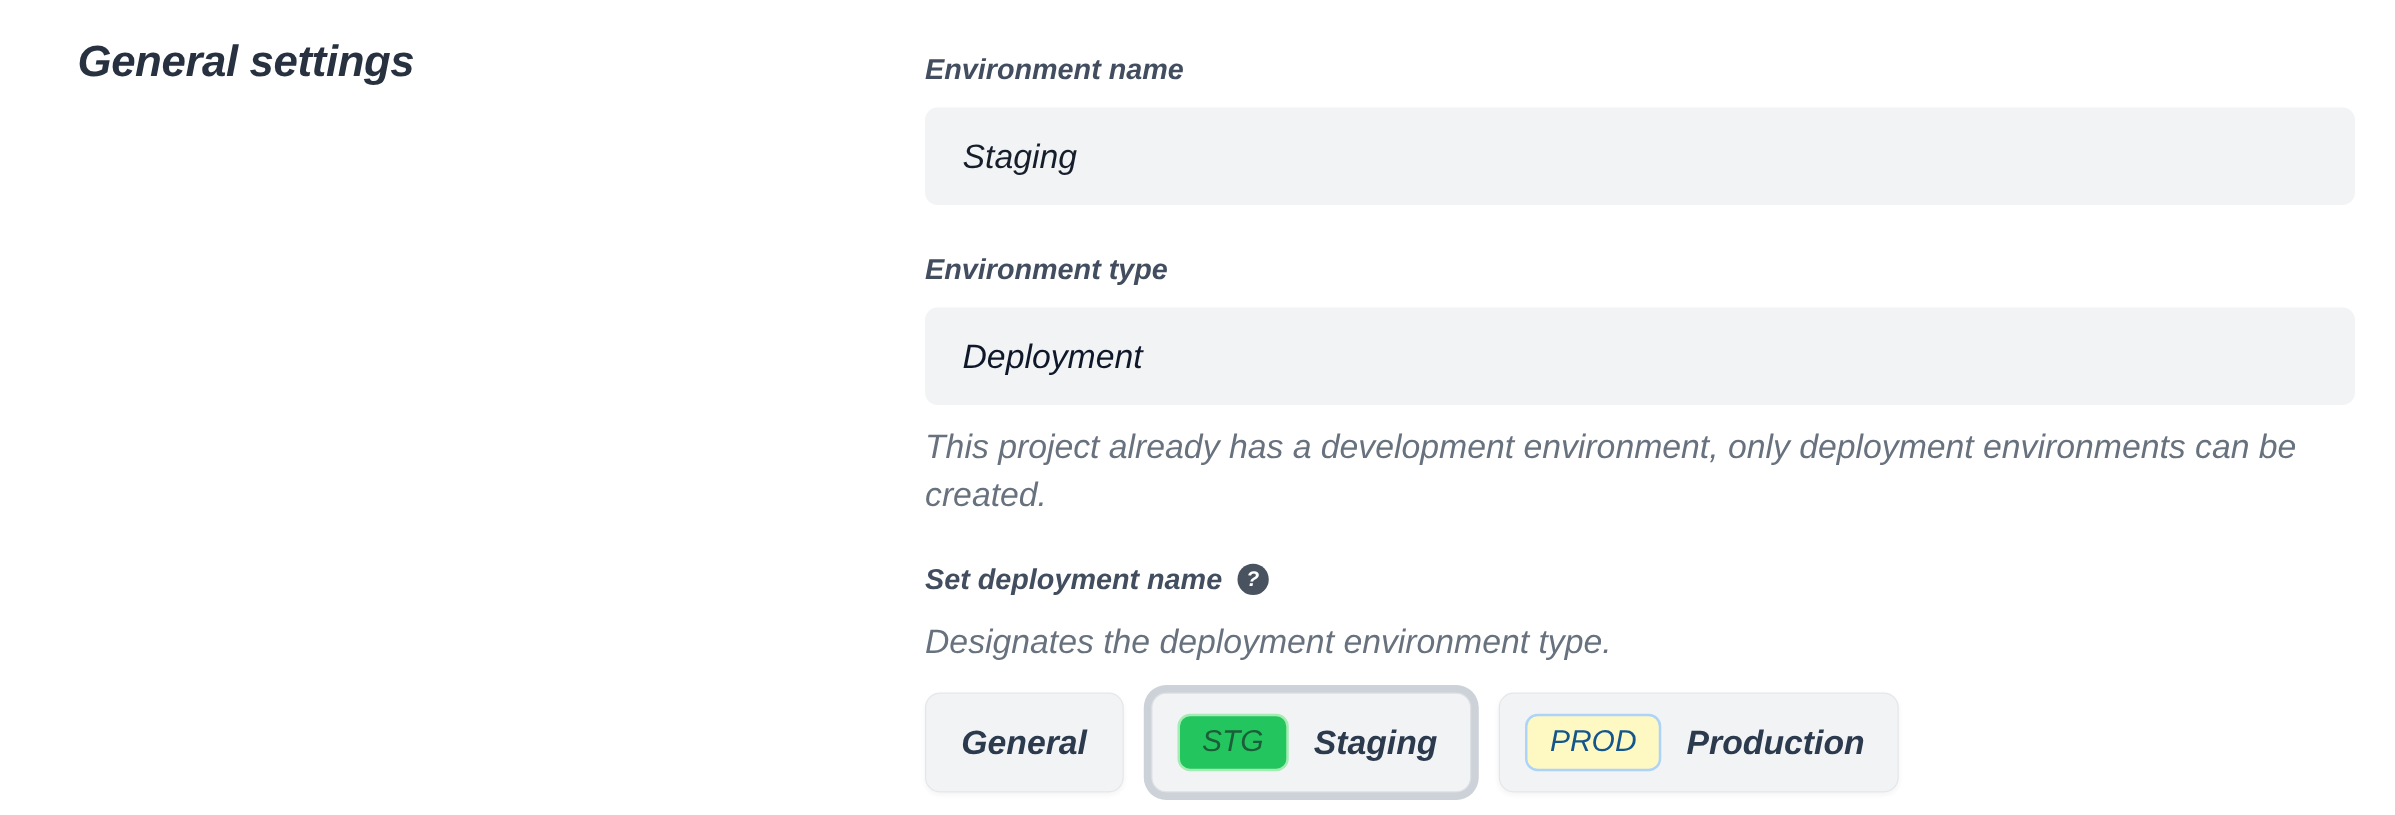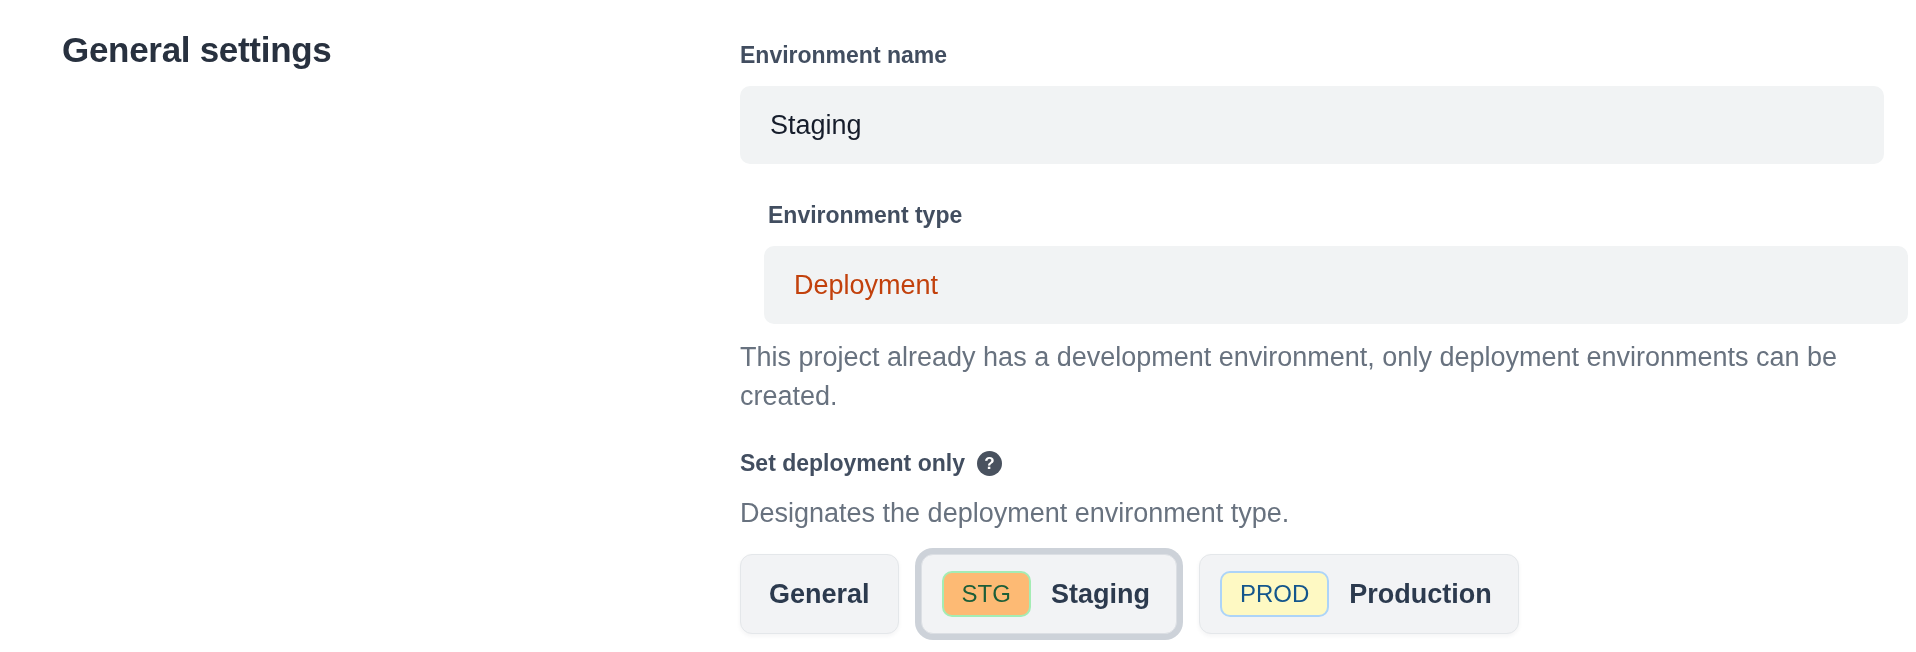--- a/index.html
+++ b/index.html
@@ -1,15 +1,15 @@
 <!DOCTYPE html>
 <html><head>
 <meta charset="utf-8">
 <style>
-  * { box-sizing: border-box; }
+  * { box-sizing: border-box; font-style: italic; }
   html, body { margin: 0; padding: 0; background: #ffffff; }
   body {
     width: 1916px; height: 652px; position: relative; overflow: hidden;
     font-family: "Liberation Sans", "DejaVu Sans", sans-serif;
     -webkit-font-smoothing: antialiased;
   }
 
   .page-title {
     position: absolute; left: 62px; top: 30px;
     font-size: 35px; font-weight: 700; color: #28313f; letter-spacing: -0.3px;
@@ -23,23 +23,23 @@
     line-height: 26px; margin: 0 0 18px 0;
     display: flex; align-items: center;
   }
 
   .text-input {
     display: block; width: 100%; height: 78px;
     background: #f1f3f4; border: 0; border-radius: 10px;
     padding: 0 30px; font-size: 27px; color: #161d2b;
     font-family: inherit; outline: none;
   }
-  .text-input.type-value { color: #c2410c; margin-left: 24px; }
+  .text-input.type-value { color: #0f172a; }
 
-  .section-gap { margin-top: 38px; margin-left: 28px; }
+  .section-gap { margin-top: 38px; }
 
   .help-text {
     max-width: 1115px; margin: 14px 0 0 0;
     font-size: 27px; line-height: 39px; color: #68727f; font-weight: 400;
   }
 
   .deploy-label-row { margin-top: 34px; }
 
   .help-icon {
     display: inline-flex; align-items: center; justify-content: center;
@@ -70,39 +70,39 @@
     box-shadow: 0 0 0 6px #cdd2d9;
     margin: 0 5px; 
   }
 
   .env-badge {
     display: inline-flex; align-items: center; justify-content: center;
     padding: 7px 18px; border-radius: 10px;
     font-size: 24px; font-weight: 400; line-height: 1.2;
     border: 2px solid transparent;
   }
-  .env-badge.stg  { background: #fdba74; border-color: #a4ecb4; color: #1c5e38; }
+  .env-badge.stg  { background: #22c55e; border-color: #a4ecb4; color: #1c5e38; }
   .env-badge.prod { background: #fef9c3; border-color: #add4f8; color: #14568c; }
 </style>
 </head>
 <body>
 
 <h1 class="page-title">General settings</h1>
 
 <div class="form-col">
 
   <label class="field-label">Environment name</label>
   <input class="text-input" type="text" value="Staging" style="">
 
   <label class="field-label section-gap">Environment type</label>
   <input class="text-input type-value" type="text" value="Deployment" style="">
   <p class="help-text">This project already has a development environment, only deployment environments can be created.</p>
 
   <div class="field-label deploy-label-row">
-    <span>Set deployment only</span>
+    <span>Set deployment name</span>
     <span class="help-icon">?</span>
   </div>
   <p class="deploy-desc">Designates the deployment environment type.</p>
 
   <div class="btn-row">
 
     <button class="type-btn" type="button">
       <span>General</span>
     </button>
 

